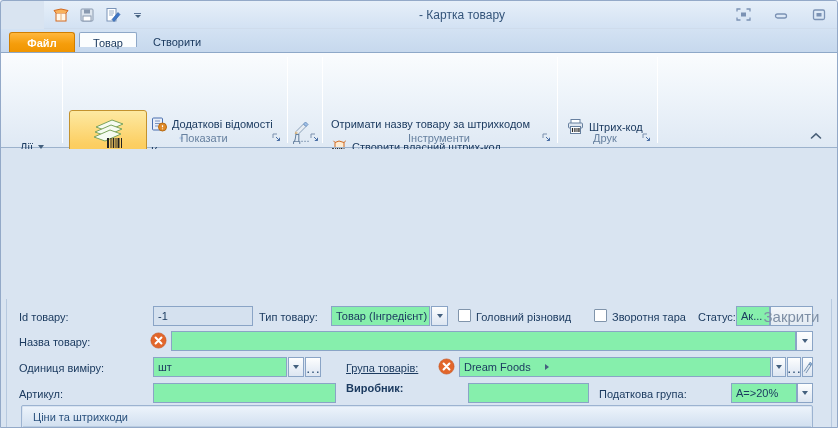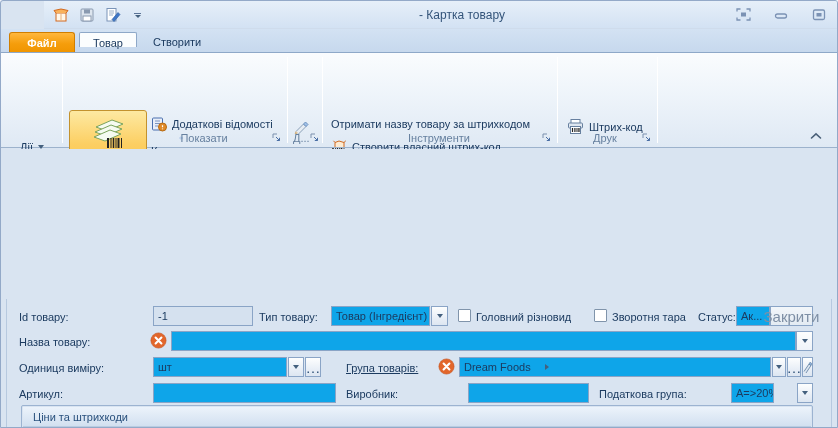--- a/index.html
+++ b/index.html
@@ -49,21 +49,21 @@
             display:flex; flex-direction:column; align-items:center; justify-content:flex-start;
             font-size:11px; color:#1c3b60; text-align:center; padding-top:5px; }
   .bigbtn .cap { line-height:13px; margin-top:2px; }
   .chevron-up { position:absolute; right:14px; bottom:6px; width:14px; height:10px; }
 
   
   .client { position:absolute; left:0; top:148px; width:100%; height:280px; background:#d9e4f1; }
   .client-edge-l { position:absolute; left:5px; top:150px; bottom:0; width:1px; background:#b7c9df; }
   .client-edge-r { position:absolute; right:5px; top:150px; bottom:0; width:1px; background:#b7c9df; }
   .lbl { position:absolute; font-size:11px; color:#1c3b60; white-space:nowrap; }
-  .field { position:absolute; height:20px; background:#0ea5e9; border:1px solid #8aa4c6;
+  .field { position:absolute; height:20px; background:#86efac; border:1px solid #8aa4c6;
            font-size:11px; color:#1c3b60; padding:3px 4px 0 4px; overflow:hidden; white-space:nowrap; }
   input.field { padding:0 4px; line-height:18px; outline:none; }
   .field-ro { background:#d5e1ef; }
   .btn-sq { position:absolute; height:20px; background:linear-gradient(#fdfefe,#e9eff7 60%,#dde6f1);
             border:1px solid #8aa4c6; display:flex; align-items:center; justify-content:center;
             font-size:15px; color:#33547a; }
   .arr { width:0; height:0; border-left:3.5px solid transparent; border-right:3.5px solid transparent;
          border-top:4px solid #44607e; }
   .cb { position:absolute; width:13px; height:13px; background:#fff; border:1px solid #8094ab;
         border-radius:1px; }
@@ -362,24 +362,24 @@
     <div class="btn-sq" style="left:786px; top:208px; width:14px;">…</div>
     <div class="btn-sq" style="left:801px; top:208px; width:11px;">
       <svg width="9" height="12" viewBox="0 0 9 12">
           <path d="M1 10.5 L6 3 L8 4.5 L3 12" fill="#dce6f0" stroke="#5a7ba0" stroke-width="0.8"></path>
           <path d="M6 3 L7 1.2 L9 2.7 L8 4.5 Z" fill="#8fb4dc" stroke="#5a7ba0" stroke-width="0.6"></path>
         </svg>
     </div>
 
     <div class="lbl" style="left:18px; top:239px;">Артикул:</div>
     <input class="field" style="left: 152px; top: 234px; width: 183px;" value="">
-    <div class="lbl" style="left:345px; top:239px;">Виробник:</div>
+    <div class="lbl" style="left:345px; top:233px;font-weight:bold;">Виробник:</div>
     <input class="field" style="left: 467px; top: 234px; width: 121px;" value="">
     <div class="lbl" style="left:598px; top:239px;">Податкова група:</div>
-    <div class="field" style="left:730px; top:234px; width:43px;">A=&gt;20%</div>
+    <div class="field" style="left:730px; top:234px; width:66px;">A=&gt;20%</div>
     <div class="btn-sq" style="left:796px; top:234px; width:16px;">
         <span class="arr"></span>
       </div>
 
     <div class="groupbox" style="left:20px; top:256px; width:792px; height:172px;">
       <div class="panel-hd">Ціни та штрихкоди</div>
     </div>
 
   </div>
 </div>

